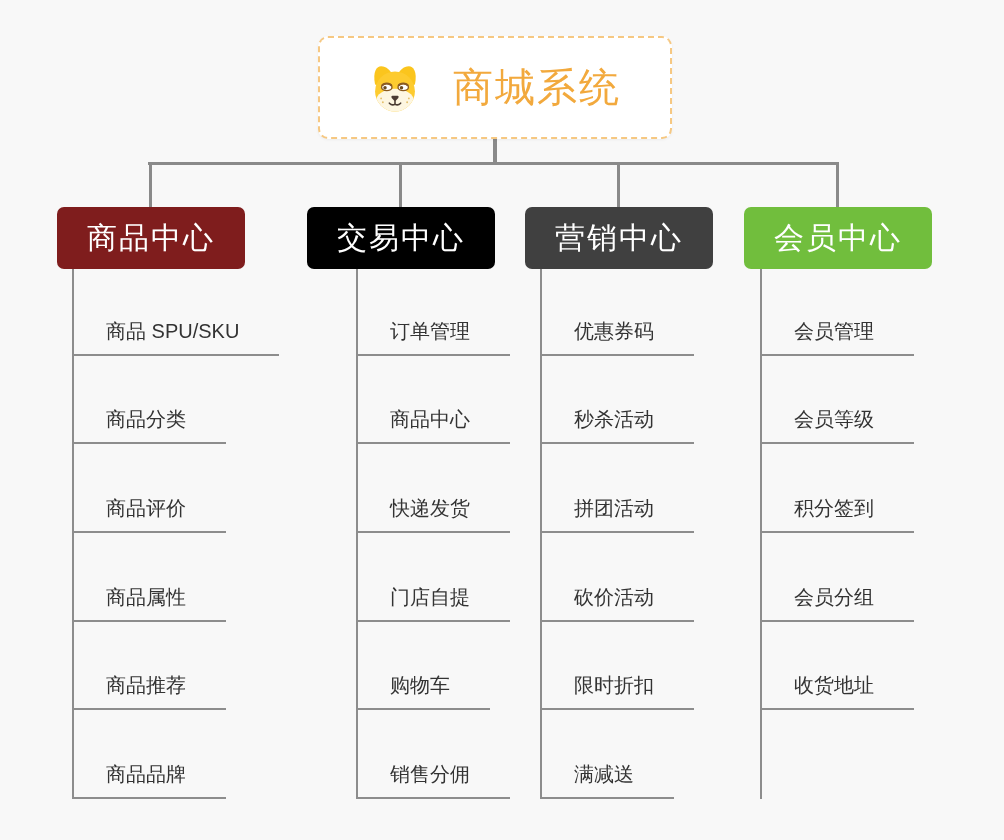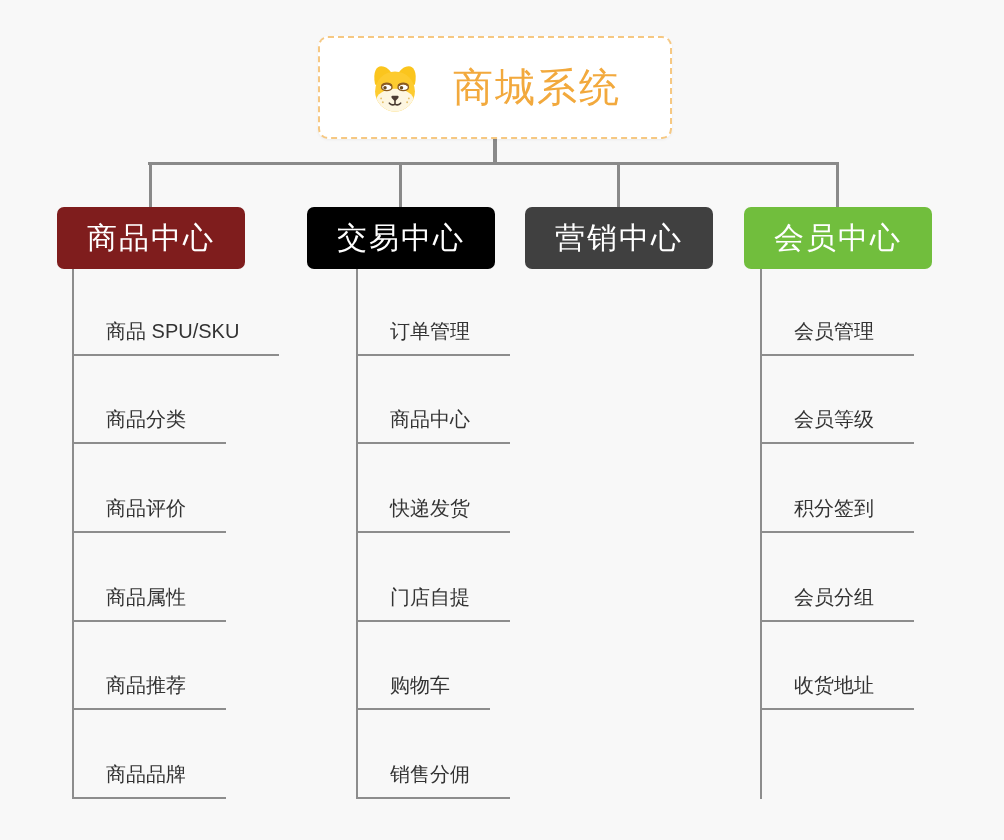--- a/index.html
+++ b/index.html
@@ -69,20 +69,28 @@
     <div class="item">商品品牌</div>
   </div>
   <div class="branch-items b2">
     <div class="item">订单管理</div>
     <div class="item">商品中心</div>
     <div class="item">快递发货</div>
     <div class="item">门店自提</div>
     <div class="item">购物车</div>
     <div class="item">销售分佣</div>
   </div>
+  <div class="branch-items b3">
+    <div class="item">优惠券码</div>
+    <div class="item">秒杀活动</div>
+    <div class="item">拼团活动</div>
+    <div class="item">砍价活动</div>
+    <div class="item">限时折扣</div>
+    <div class="item">满减送</div>
+  </div>
   <div class="branch-items b4">
     <div class="item">会员管理</div>
     <div class="item">会员等级</div>
     <div class="item">积分签到</div>
     <div class="item">会员分组</div>
     <div class="item">收货地址</div>
   </div>
 
   <div class="branch-header h1" style="background-color: #7f1d1d;">商品中心</div>
   <div class="branch-header h2" style="background-color: #000000;">交易中心</div>

